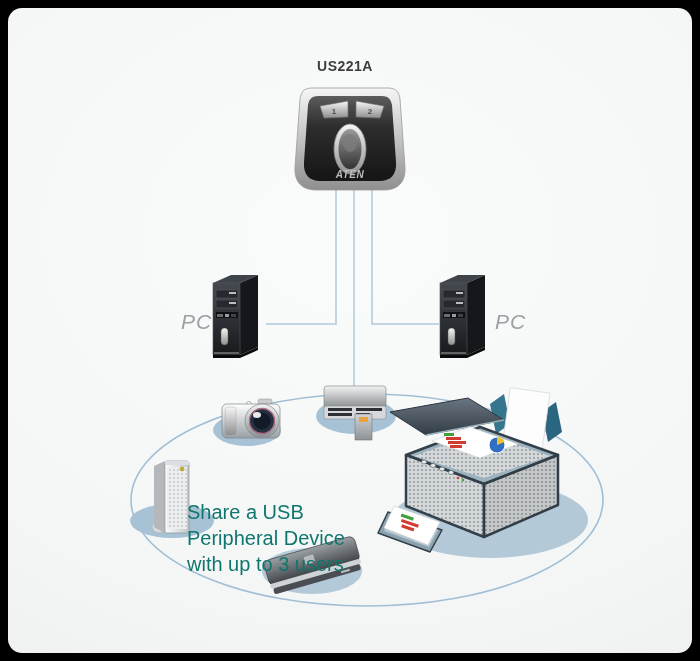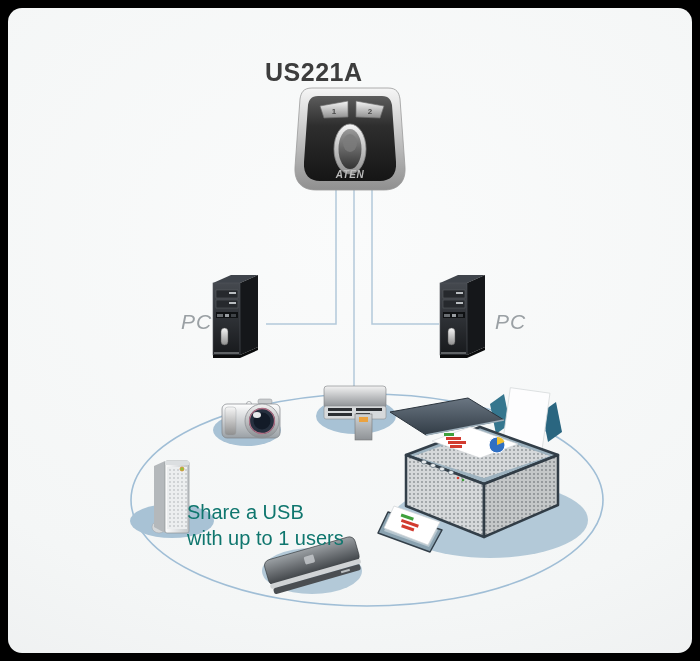--- a/index.html
+++ b/index.html
@@ -1,22 +1,22 @@
 <!DOCTYPE html>
 <html><head>
 <meta charset="utf-8">
 <style>
   html,body{margin:0;padding:0;background:#000;width:700px;height:661px;overflow:hidden;}
   body{font-family:"Liberation Sans","DejaVu Sans",sans-serif;position:relative;}
   .frame{position:absolute;inset:0;background:#000;}
   .panel{position:absolute;left:8px;top:8px;width:684px;height:645px;border-radius:14px;
          background:radial-gradient(120% 100% at 50% 35%, #fafbfb 0%, #f4f6f6 60%, #e9ebec 100%);}
   .layer{position:absolute;left:0;top:0;width:700px;height:661px;}
-  .title{position:absolute;left:265px;top:58px;width:160px;
-         font-size:25px;font-weight:bold;color:#3d3d3d;letter-spacing:.5px;}
+  .title{position:absolute;left:265px;top:58px;width:160px;text-align:center;
+         font-size:14px;font-weight:bold;color:#3d3d3d;letter-spacing:.5px;}
   .pc-label{position:absolute;top:310px;font-size:21px;color:#9aa0a4;letter-spacing:1px;font-style:italic;}
   .pc-label.left{left:181px;}
   .pc-label.right{left:495px;}
   .caption{position:absolute;left:187px;top:455px;width:240px;
            font-size:20px;line-height:26px;color:#0f766e;margin-top:44px;}
   svg{display:block;}
   text{font-family:"Liberation Sans","DejaVu Sans",sans-serif;}
 </style>
 </head>
 <body>
@@ -209,14 +209,15 @@
     </g>
   </g>
 </svg>
 </div>
 
 <div class="title">US221A</div>
 <div class="pc-label left">PC</div>
 <div class="pc-label right">PC</div>
 <div class="caption">
   <div>Share a USB</div>
-  <div>with up to 1 users</div>
+  <div>Peripheral Device</div>
+  <div>with up to 3 users</div>
 </div>
 
 </body></html>

